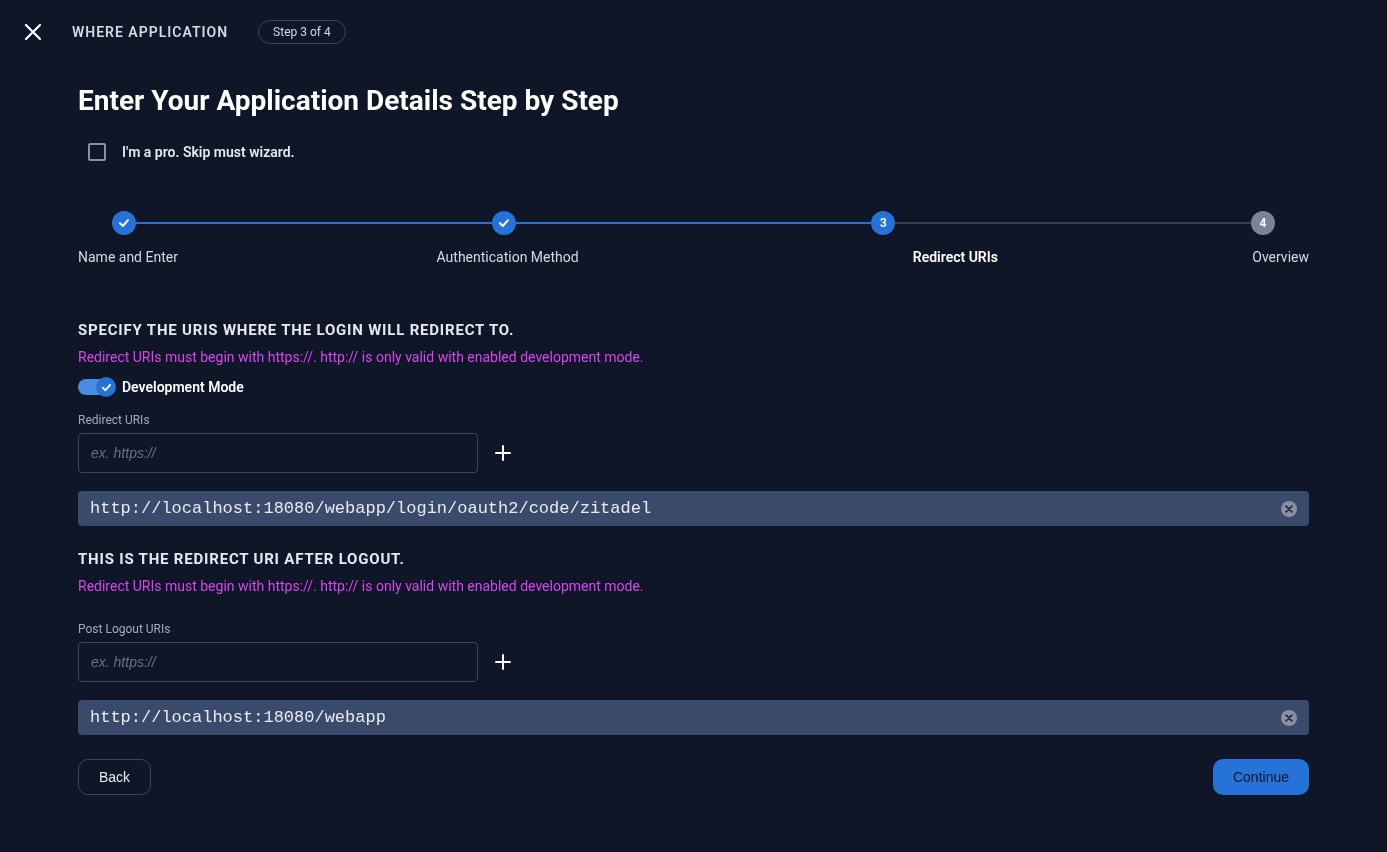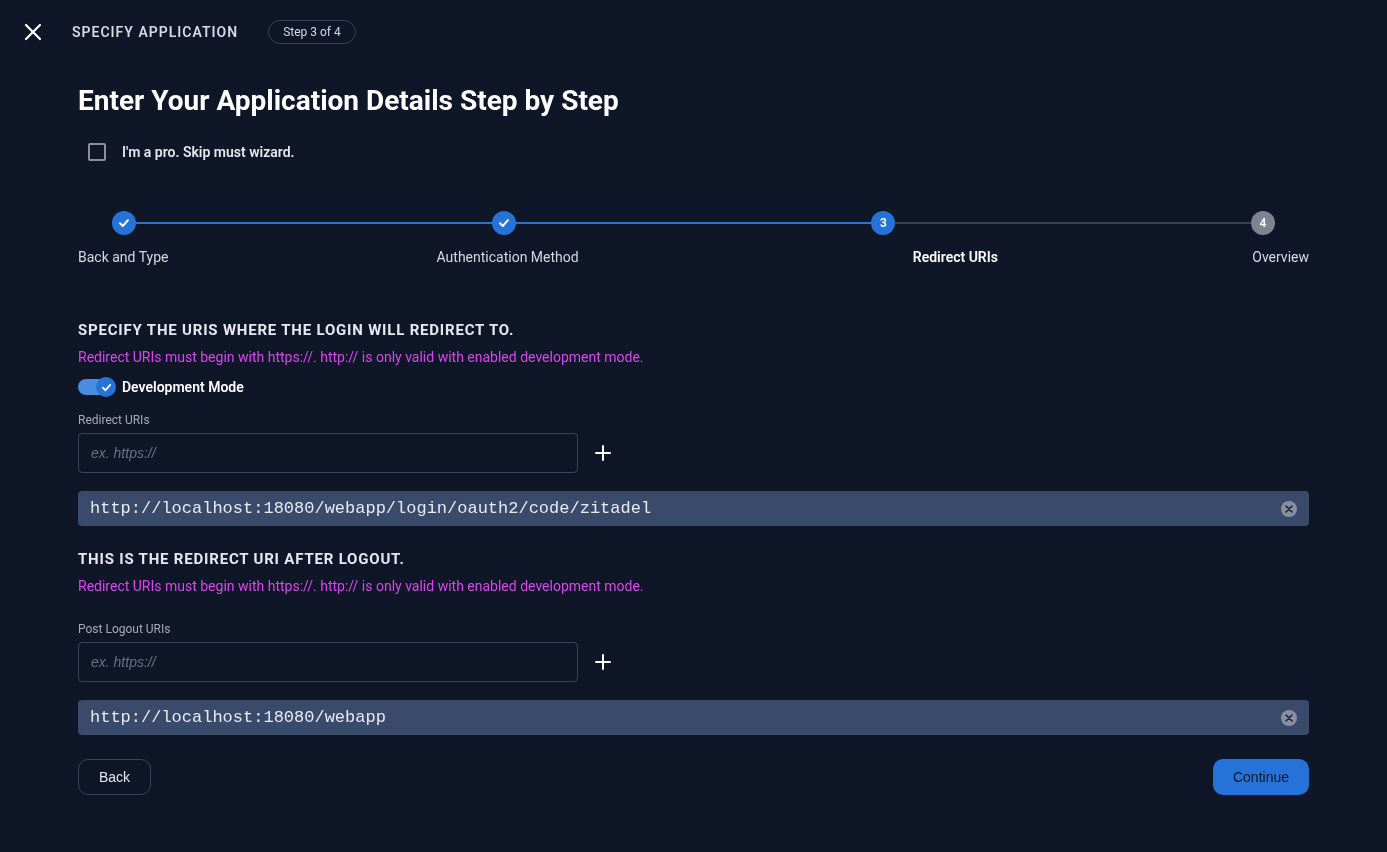--- a/index.html
+++ b/index.html
@@ -155,21 +155,21 @@
     color: #a4aab8;
     margin-bottom: 6px;
   }
   .input-row {
     display: flex;
     align-items: center;
     gap: 16px;
     margin-bottom: 18px;
   }
   .text-input {
-    width: 500px;
+    width: 400px;
     height: 40px;
     background: transparent;
     border: 1px solid #3c4459;
     border-radius: 4px;
     padding: 0 12px;
     color: #fff;
     font-size: 14px;
     font-style: italic;
   }
   .text-input::placeholder { color: #6b7185; font-style: italic; }
@@ -231,21 +231,21 @@
 </style>
 </head>
 <body>
 
 <div class="topbar">
   <div class="close-btn">
     <svg width="18" height="18" viewBox="0 0 18 18">
         <path d="M2 2 L16 16 M16 2 L2 16" stroke="#fff" stroke-width="2.2" stroke-linecap="round"></path>
       </svg>
   </div>
-  <span class="topbar-title">SPECIFY APPLICATION</span>
+  <span class="topbar-title">WHERE APPLICATION</span>
   <span class="step-chip">Step 3 of 4</span>
 </div>
 
 <div class="content">
   <h1 class="page-heading">Enter Your Application Details Step by Step</h1>
 
   <div class="checkbox-row">
     <div class="checkbox"></div>
     <span class="checkbox-label">I'm a pro. Skip must wizard.</span>
   </div>
@@ -262,21 +262,21 @@
         <svg width="12" height="12" viewBox="0 0 12 12">
             <path d="M2 6.2 L4.8 9 L10 3.2" stroke="#fff" stroke-width="2" fill="none" stroke-linecap="round" stroke-linejoin="round"></path>
           </svg>
       </div>
       <div class="step-connector done"></div>
       <div class="step-circle active">3</div>
       <div class="step-connector future"></div>
       <div class="step-circle future">4</div>
     </div>
     <div class="step-labels">
-      <span class="step-label" style="flex:1;text-align:left;">Back and Type</span>
+      <span class="step-label" style="flex:1;text-align:left;">Name and Enter</span>
       <span class="step-label" style="flex:1;text-align:center;transform:translateX(-32px);">Authentication Method</span>
       <span class="step-label active" style="flex:1;text-align:center;transform:translateX(108px);">Redirect URIs</span>
       <span class="step-label" style="flex:1;text-align:right;">Overview</span>
     </div>
   </div>
 
   <div class="section-title">SPECIFY THE URIS WHERE THE LOGIN WILL REDIRECT TO.</div>
   <div class="section-desc">Redirect URIs must begin with https://. http:// is only valid with enabled development mode.</div>
 
   <div class="toggle-row">

